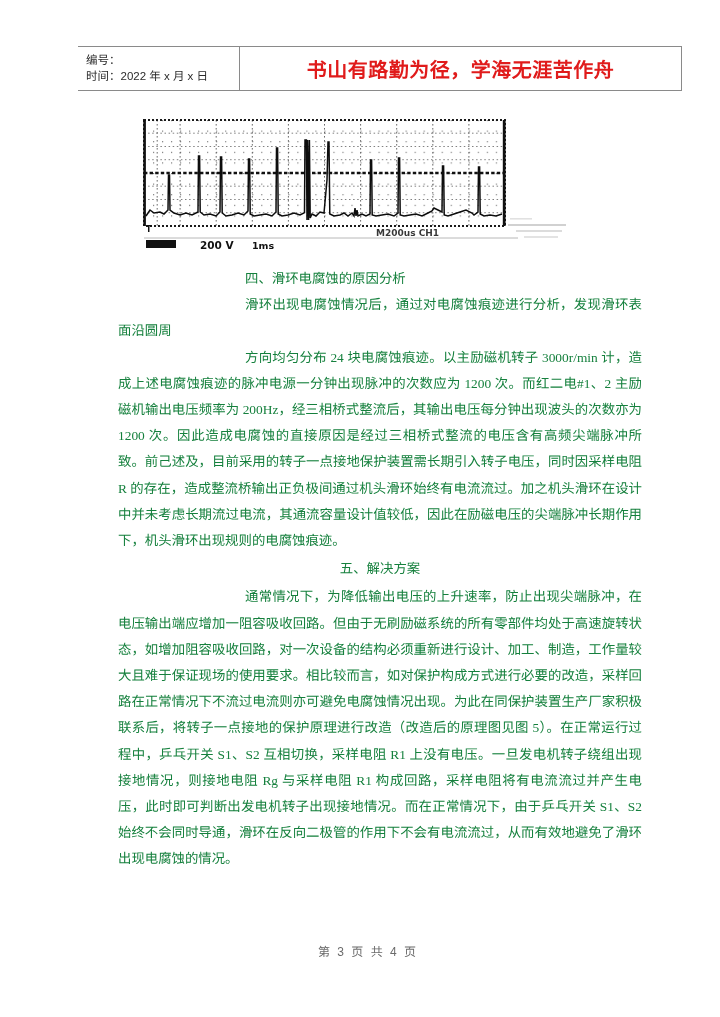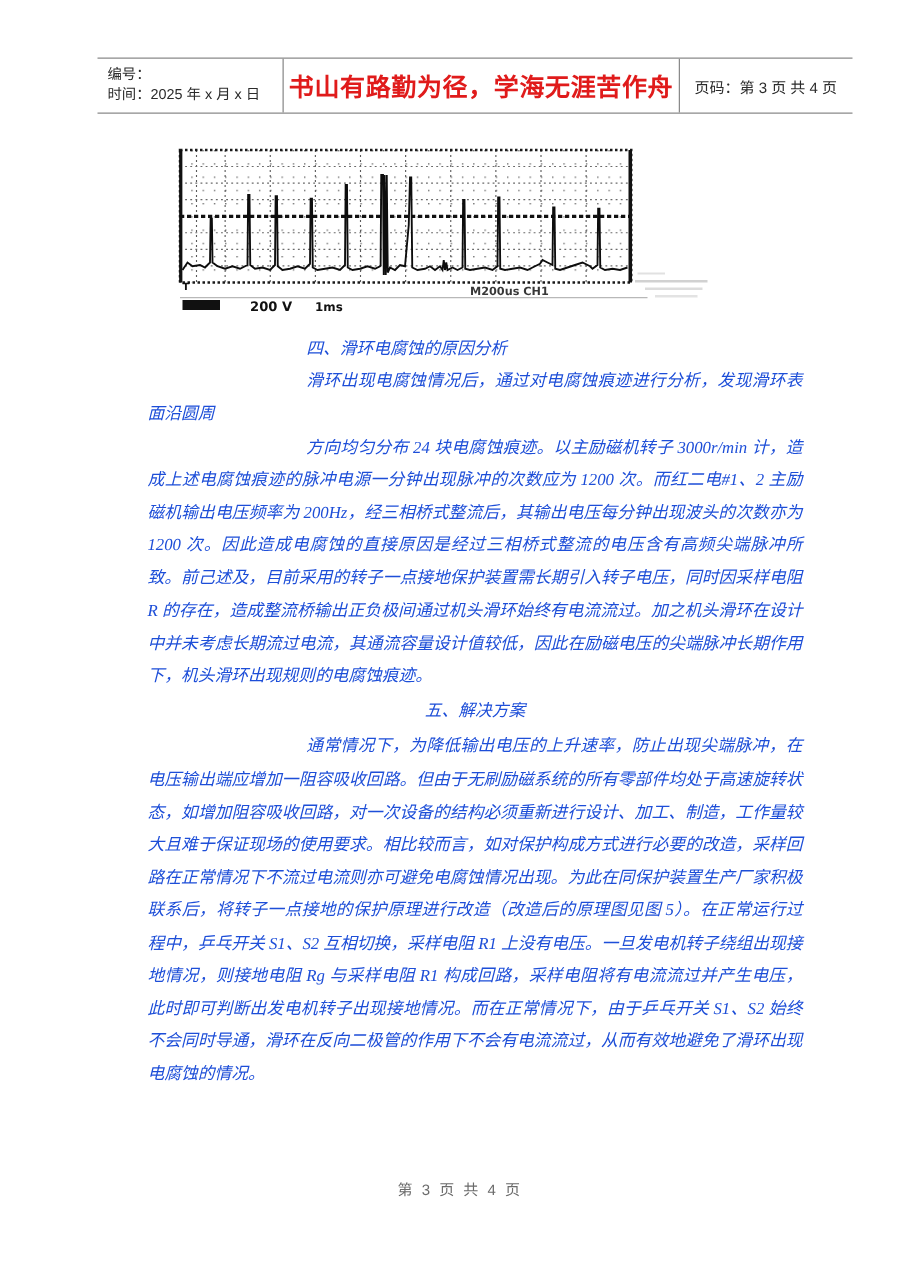--- a/index.html
+++ b/index.html
@@ -106,23 +106,22 @@
     left: 98px;
     top: 266px;
     width: 524px;
   }
   p.para {
     margin: 0 0 0 0;
     font-size: 13.4px;
     line-height: 26.2px;
     text-align: justify;
     text-justify: inter-ideograph;
-    color: #1d4ed8;
+    color: #15803d;
     font-family: "Liberation Serif", "DejaVu Serif", serif;
-    font-style: italic;
   }
   p.indent-head {
     text-indent: 0;
     padding-left: 127px;
     margin-bottom: 0;
   }
   p.indent-big {
     text-indent: 127px;
   }
   p.heading-center {
@@ -149,27 +148,24 @@
   }
 </style>
 </head>
 <body>
 
 <div class="page">
 
   <div class="header-table">
     <div class="hdr-cell hdr-left">
       <div class="hdr-line">编号：</div>
-      <div class="hdr-line">时间：2025 年 x 月 x 日</div>
+      <div class="hdr-line">时间：2022 年 x 月 x 日</div>
     </div>
     <div class="hdr-cell hdr-mid">
       <div class="hdr-slogan">书山有路勤为径，学海无涯苦作舟</div>
-    </div>
-    <div class="hdr-cell hdr-right">
-      <div class="hdr-page">页码：第 3 页  共 4 页</div>
     </div>
   </div>
 
   <div class="figure-wrap">
     <svg class="scope-img" viewBox="0 0 524 148" preserveAspectRatio="none">
       <defs>
         <pattern id="dotgrid" width="9.02" height="10.6" patternUnits="userSpaceOnUse">
           <rect x="0" y="0" width="9.02" height="10.6" fill="#ffffff"></rect>
           <rect x="0" y="0" width="1.1" height="1.1" fill="#6d6d6d"></rect>
         </pattern>

